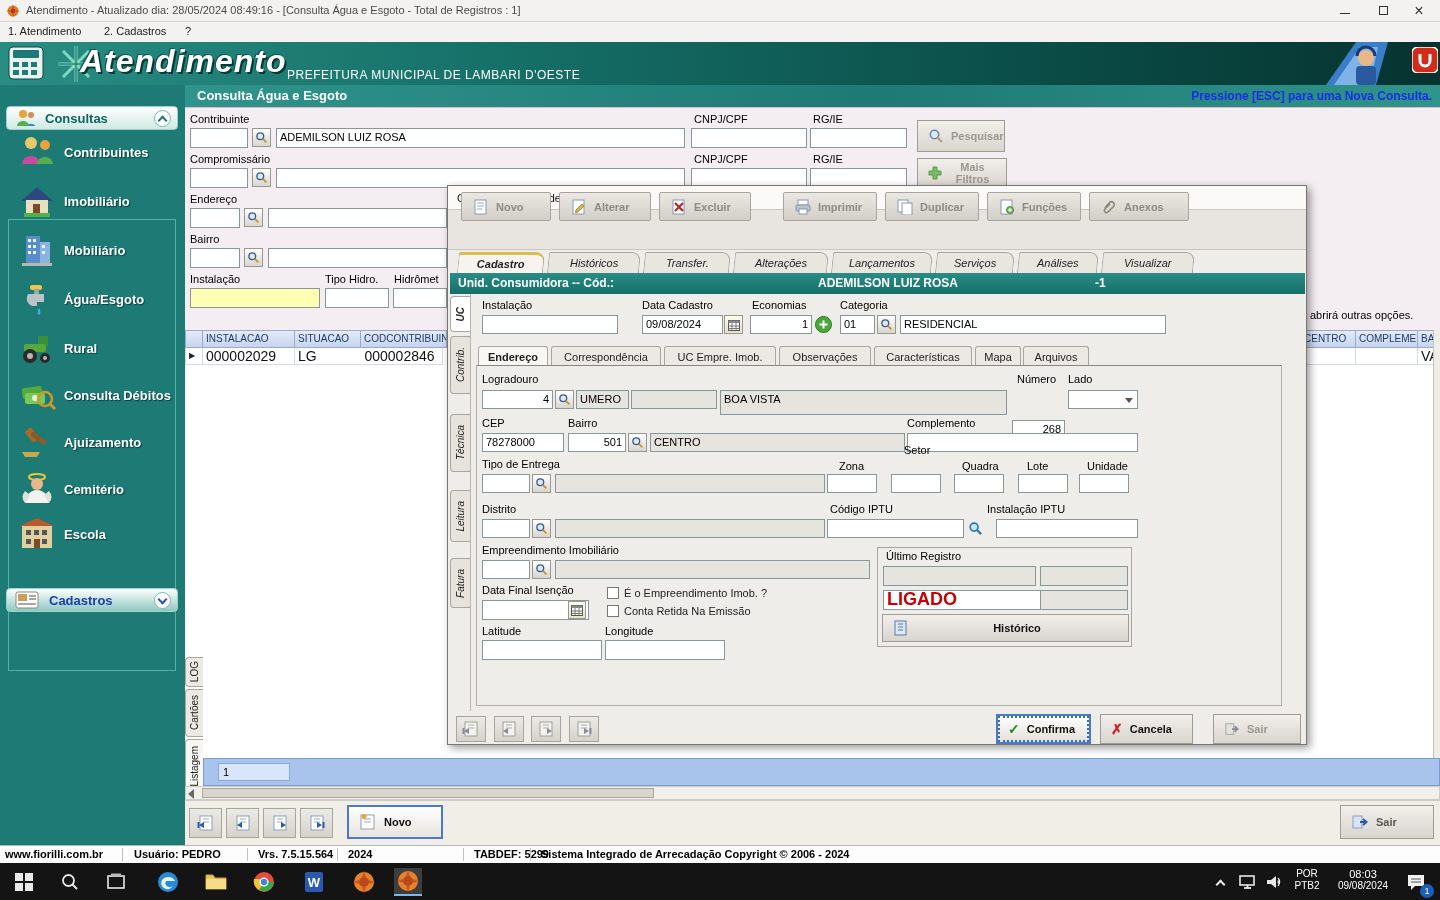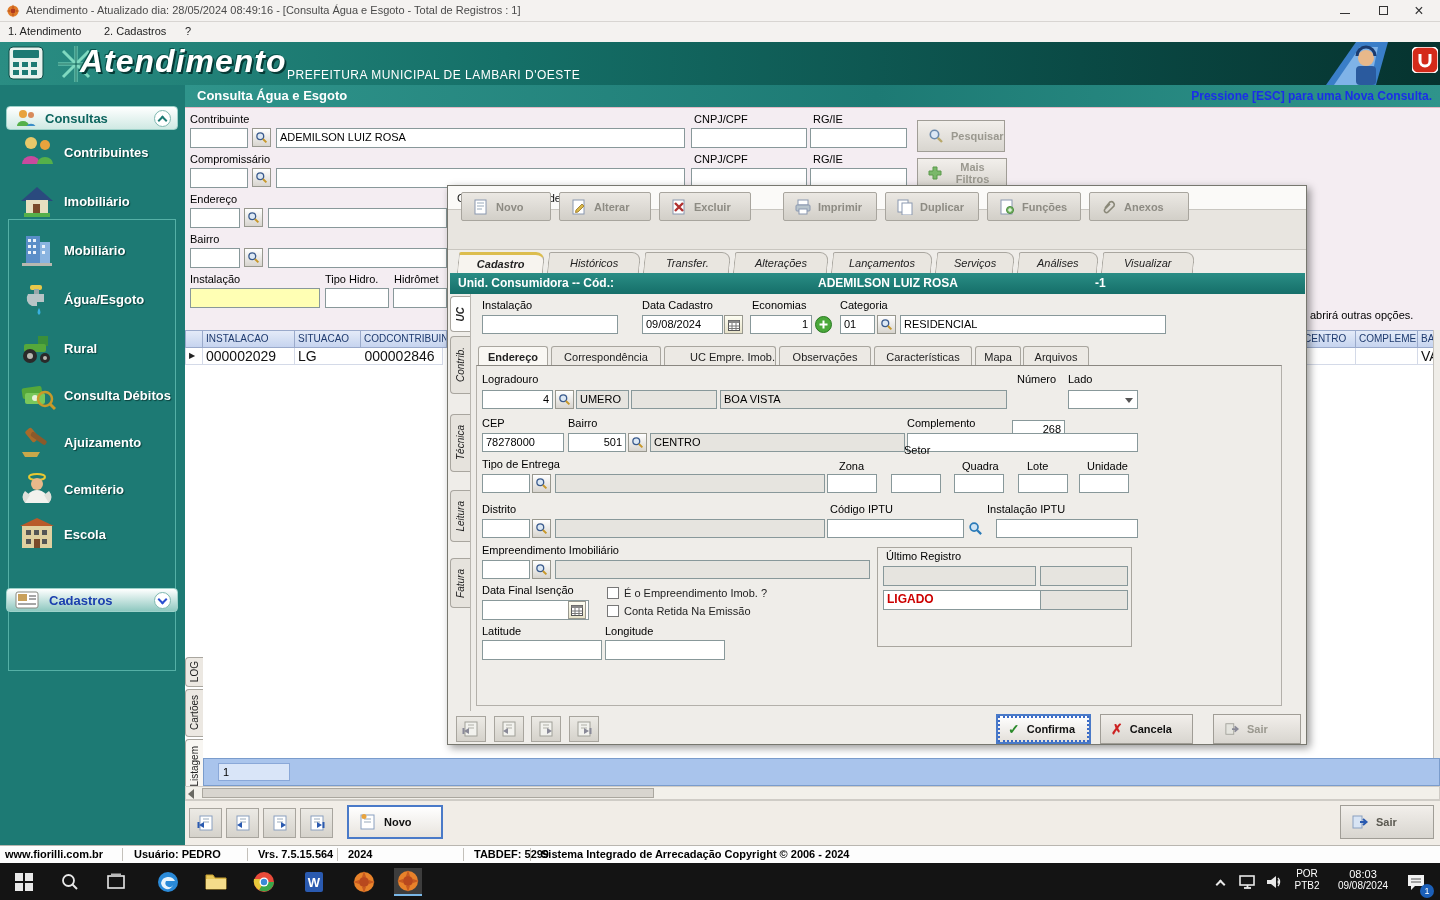--- a/index.html
+++ b/index.html
@@ -611,21 +611,21 @@
           </svg>
         </button>
       <div class="inp" style="left:429px;top:21px;width:266px;height:19px;">RESIDENCIAL</div>
 
       <div class="itab active" style="left:7px;width:70px;">
           <span>Endereço</span>
         </div>
       <div class="itab" style="left:80px;width:110px;">
           <span>Correspondência</span>
         </div>
-      <div class="itab" style="left:193px;width:112px;justify-content:flex-end;">
+      <div class="itab" style="left:193px;width:112px;">
           <span>UC Empre. Imob.</span>
         </div>
       <div class="itab" style="left:308px;width:92px;">
           <span>Observações</span>
         </div>
       <div class="itab" style="left:403px;width:98px;">
           <span>Características</span>
         </div>
       <div class="itab" style="left:504px;width:46px;">
           <span>Mapa</span>
@@ -640,21 +640,21 @@
       <span class="lbl" style="left:597px;top:79px;">Lado</span>
       <div class="inp right" style="left:11px;top:96px;width:71px;height:19px;">4</div>
       <button class="magbtn" style="left:84px;top:96px;">
           <svg width="13" height="13" viewBox="0 0 16 16">
             <circle cx="6.5" cy="6.5" r="4.2" fill="#dce8f4" stroke="#3a5a8c" stroke-width="1.6"></circle>
             <line x1="9.8" y1="9.8" x2="14" y2="14" stroke="#c8982a" stroke-width="2.4"></line>
           </svg>
         </button>
       <div class="inp ro" style="left:105px;top:96px;width:53px;height:19px;">UMERO</div>
       <div class="inp ro" style="left:160px;top:96px;width:86px;height:19px;"></div>
-      <div class="inp ro" style="left:249px;top:96px;width:287px;height:19px;">BOA VISTA</div>
+      <div class="inp ro" style="left:249px;top:96px;width:287px;height:25px;">BOA VISTA</div>
       <div class="inp right" style="left:541px;top:96px;width:53px;height:19px;margin-top:30px;">268</div>
       <div class="inp" style="left:597px;top:96px;width:70px;height:19px;">
           <span style="position:absolute;right:4px;top:7px;width:0;height:0;border-left:4px solid transparent;border-right:4px solid transparent;border-top:5px solid #555;"></span>
         </div>
 
       <span class="lbl" style="left:11px;top:123px;">CEP</span>
       <span class="lbl" style="left:97px;top:123px;">Bairro</span>
       <span class="lbl" style="left:436px;top:123px;">Complemento</span>
       <div class="inp" style="left:11px;top:139px;width:82px;height:19px;">78278000</div>
       <div class="inp right" style="left:97px;top:139px;width:58px;height:19px;">501</div>
@@ -714,22 +714,33 @@
             <circle cx="6.5" cy="6.5" r="4.2" fill="#dce8f4" stroke="#3a5a8c" stroke-width="1.6"></circle>
             <line x1="9.8" y1="9.8" x2="14" y2="14" stroke="#c8982a" stroke-width="2.4"></line>
           </svg>
         </button>
       <div class="inp ro" style="left:84px;top:266px;width:315px;height:19px;"></div>
 
       <div class="grp" style="left:406px;top:253px;width:255px;height:100px;">
         <span class="lbl" style="left:8px;top:2px;">Último Registro</span>
         <div class="inp ro" style="left:5px;top:18px;width:153px;height:20px;"></div>
         <div class="inp ro" style="left:162px;top:18px;width:88px;height:20px;"></div>
-        <div class="inp" style="left:5px;top:42px;width:168px;height:20px;color:#cc0000;font-weight:bold;font-size:12px;">LIGADO</div>
+        <div class="inp" style="left:5px;top:42px;width:168px;height:20px;color:#cc0000;font-weight:bold;font-size:18px;">LIGADO</div>
         <div class="inp ro" style="left:162px;top:42px;width:88px;height:20px;"></div>
+        <button class="dlg-bottombtn" style="left:4px;top:66px;width:247px;height:28px;position:absolute;">
+          <span>
+              <svg width="16" height="16" viewBox="0 0 16 16">
+                <rect x="2" y="1" width="11" height="14" fill="#dce8f4" stroke="#5a7aa0"></rect>
+                <line x1="5" y1="4" x2="10" y2="4" stroke="#5a7aa0"></line>
+                <line x1="5" y1="7" x2="10" y2="7" stroke="#5a7aa0"></line>
+                <line x1="5" y1="10" x2="10" y2="10" stroke="#5a7aa0"></line>
+              </svg>
+            </span>
+          <span style="flex:1;text-align:center;">Histórico</span>
+        </button>
       </div>
 
       <span class="lbl" style="left:11px;top:290px;">Data Final Isenção</span>
       <div class="inp" style="left:11px;top:306px;width:107px;height:20px;"></div>
       <button class="calbtn" style="left:97px;top:307px;width:18px;height:18px;">
           <svg width="12" height="12" viewBox="0 0 12 12">
             <rect x="0.5" y="1.5" width="11" height="10" fill="#fff" stroke="#555"></rect>
             <rect x="0.5" y="1.5" width="11" height="2.5" fill="#888"></rect>
             <g stroke="#777">
               <line x1="4" y1="4" x2="4" y2="11"></line>

